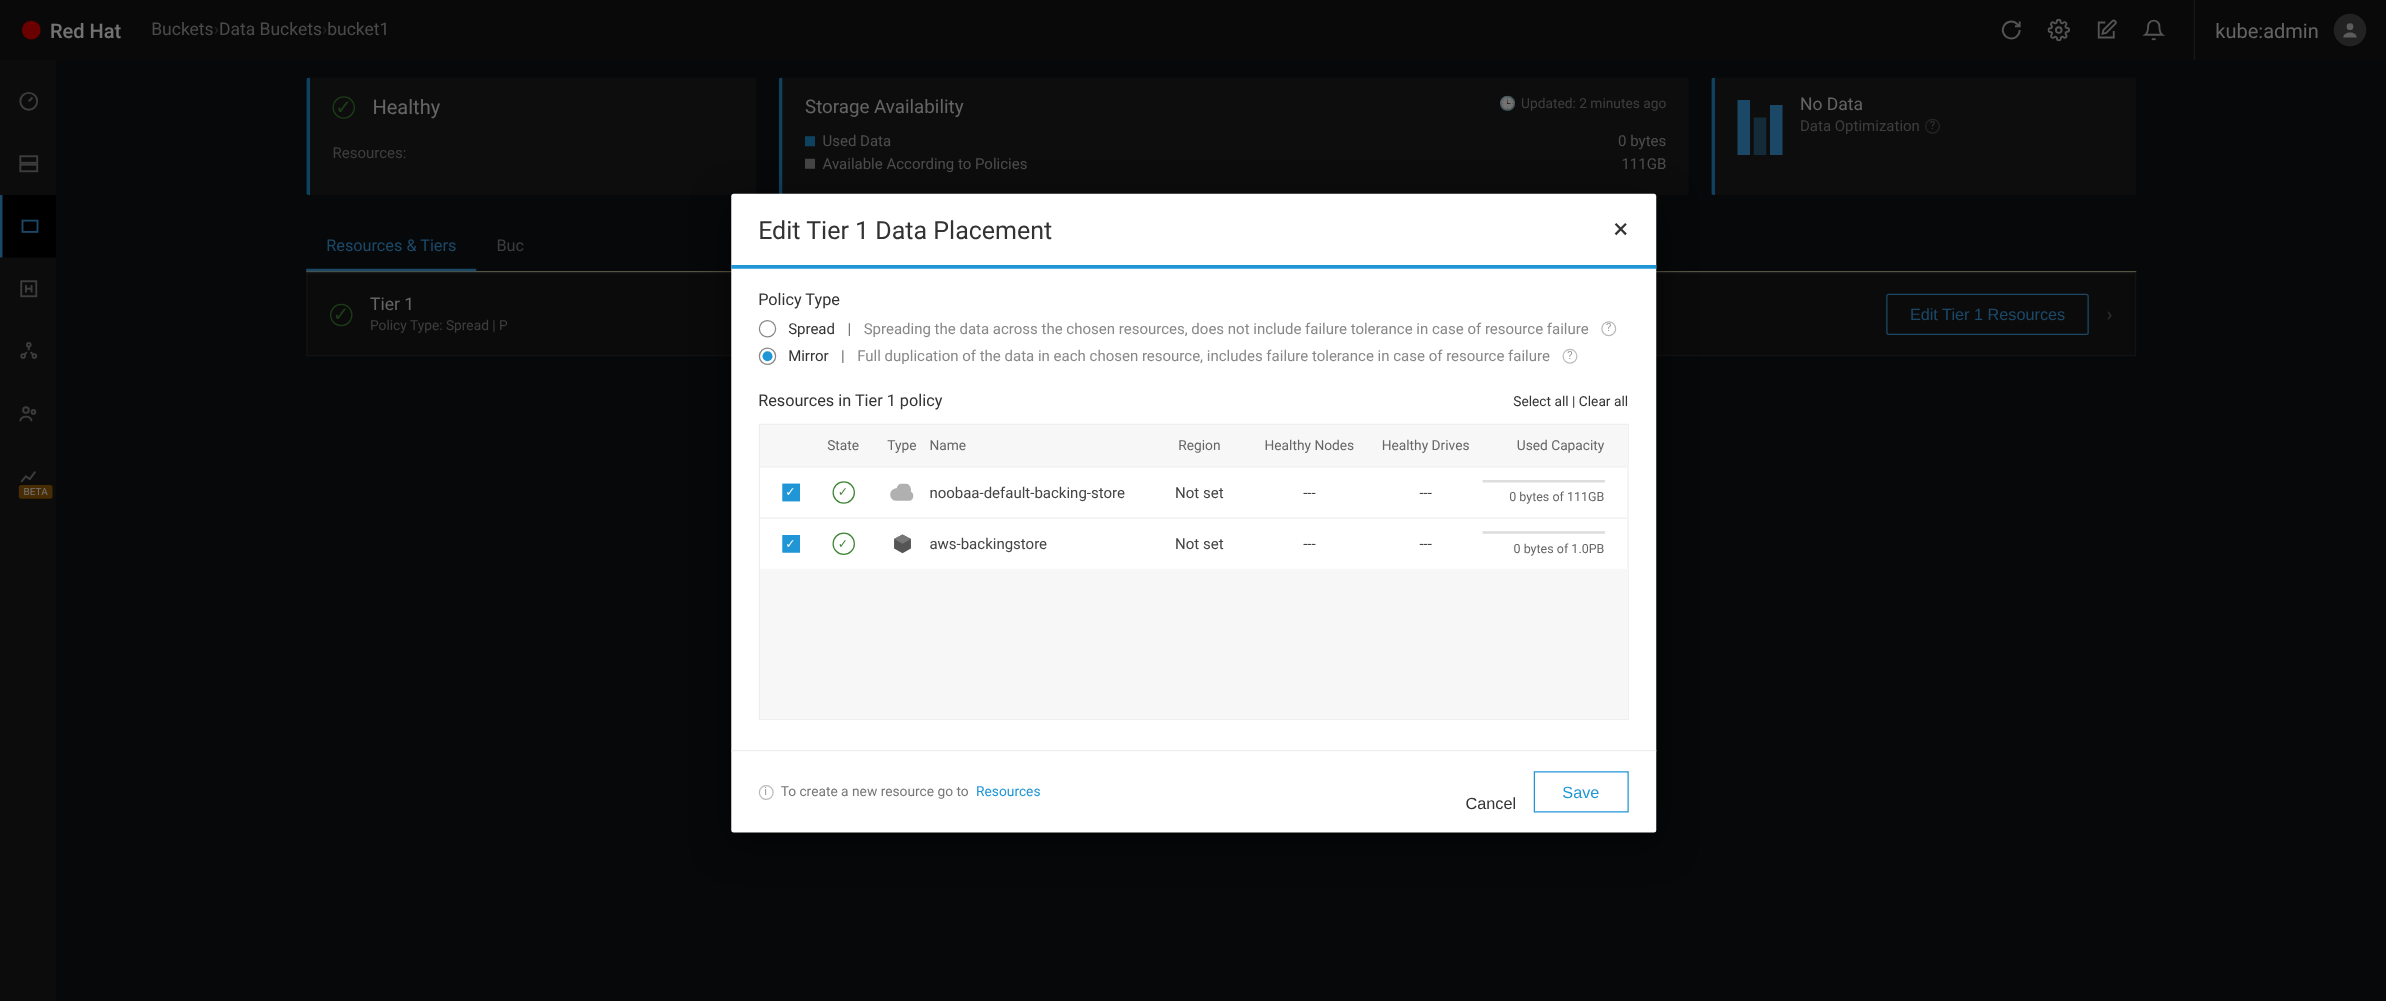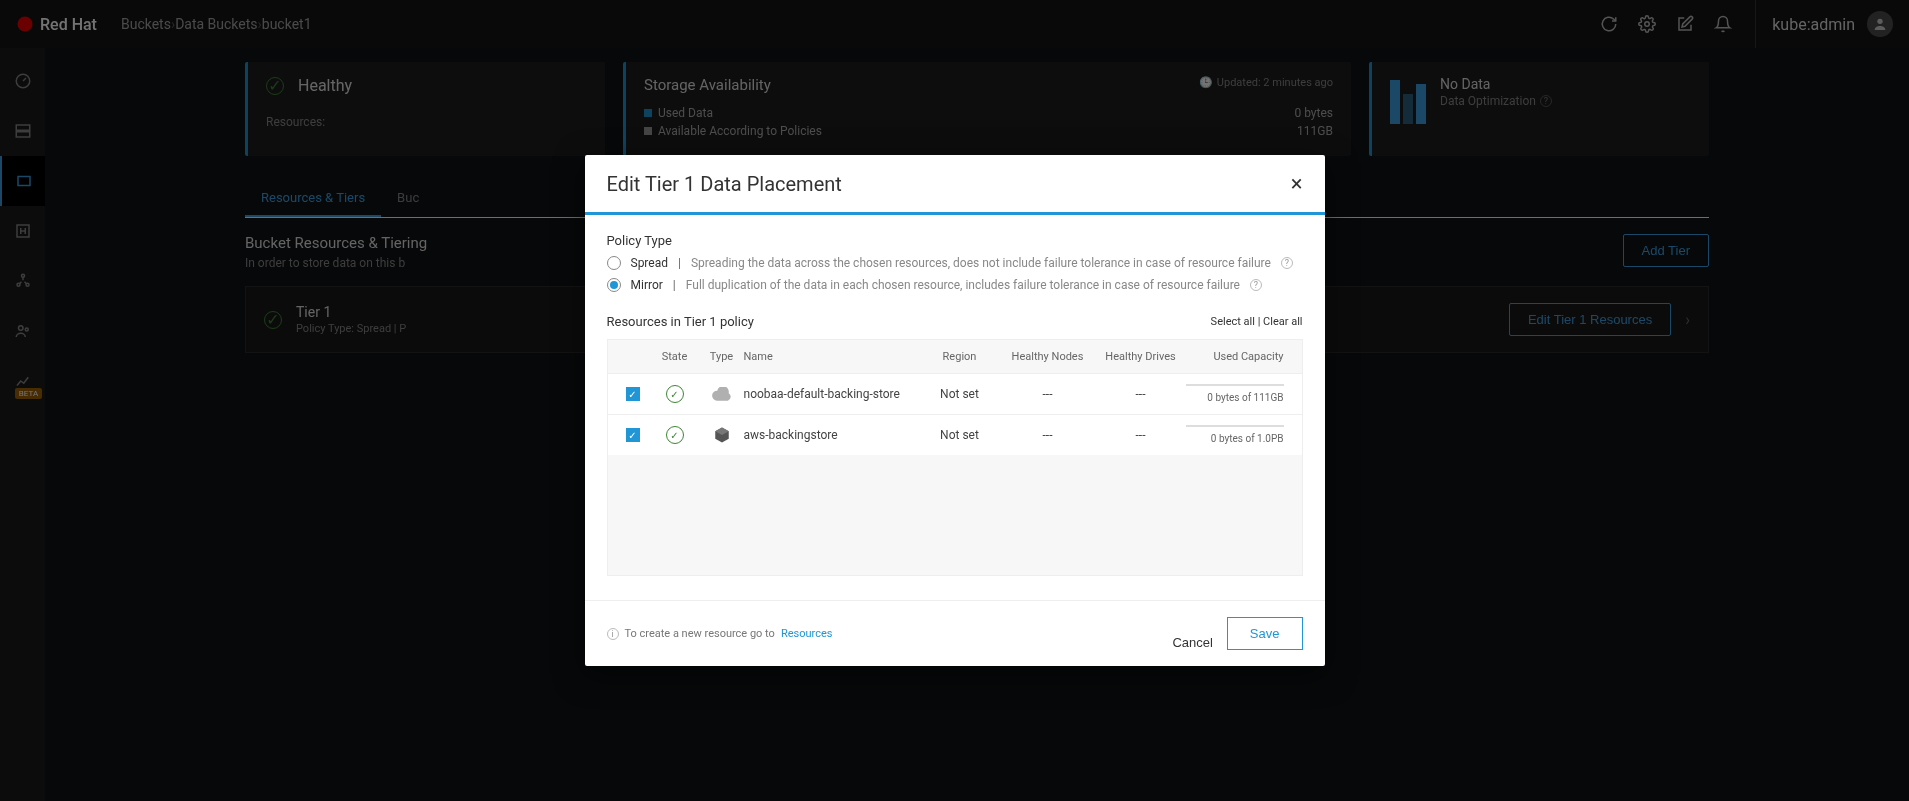--- a/index.html
+++ b/index.html
@@ -249,27 +249,20 @@
         </div>
       </div>
     </div>
   </div>
 
   <div class="tabs">
     <div class="tab active">Resources &amp; Tiers</div>
     <div class="tab">Buc</div>
   </div>
 
-  <div class="section-head">
-    <div>
-      <div class="section-title">Bucket Resources &amp; Tiering</div>
-      <div class="section-sub">In order to store data on this b</div>
-    </div>
-    <button class="btn-outline">Add Tier</button>
-  </div>
 
   <div class="tier-row">
     <span class="ok-circle">✓</span>
     <div class="tier-info">
       <div class="t-title">Tier 1</div>
       <div class="t-sub">Policy Type: Spread  |  P</div>
     </div>
     <div class="tier-actions">
       <button class="btn-outline">Edit Tier 1 Resources</button>
       <span class="chev-r">›</span>

